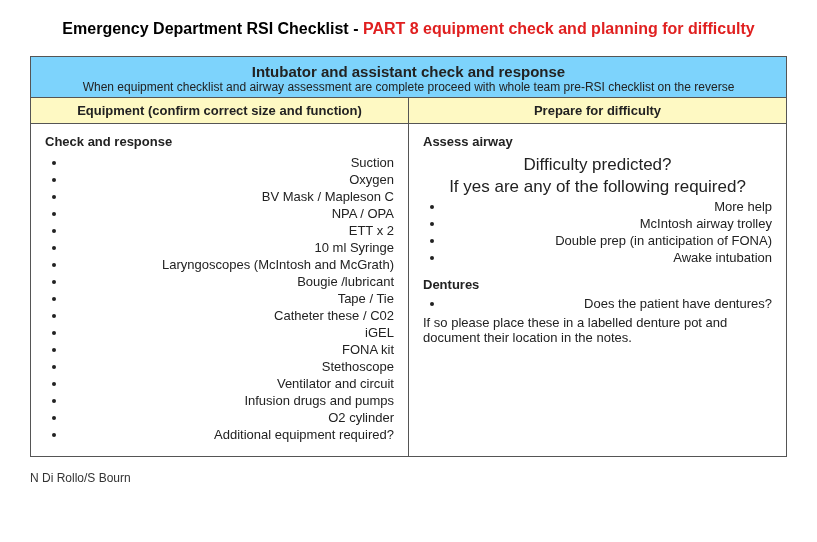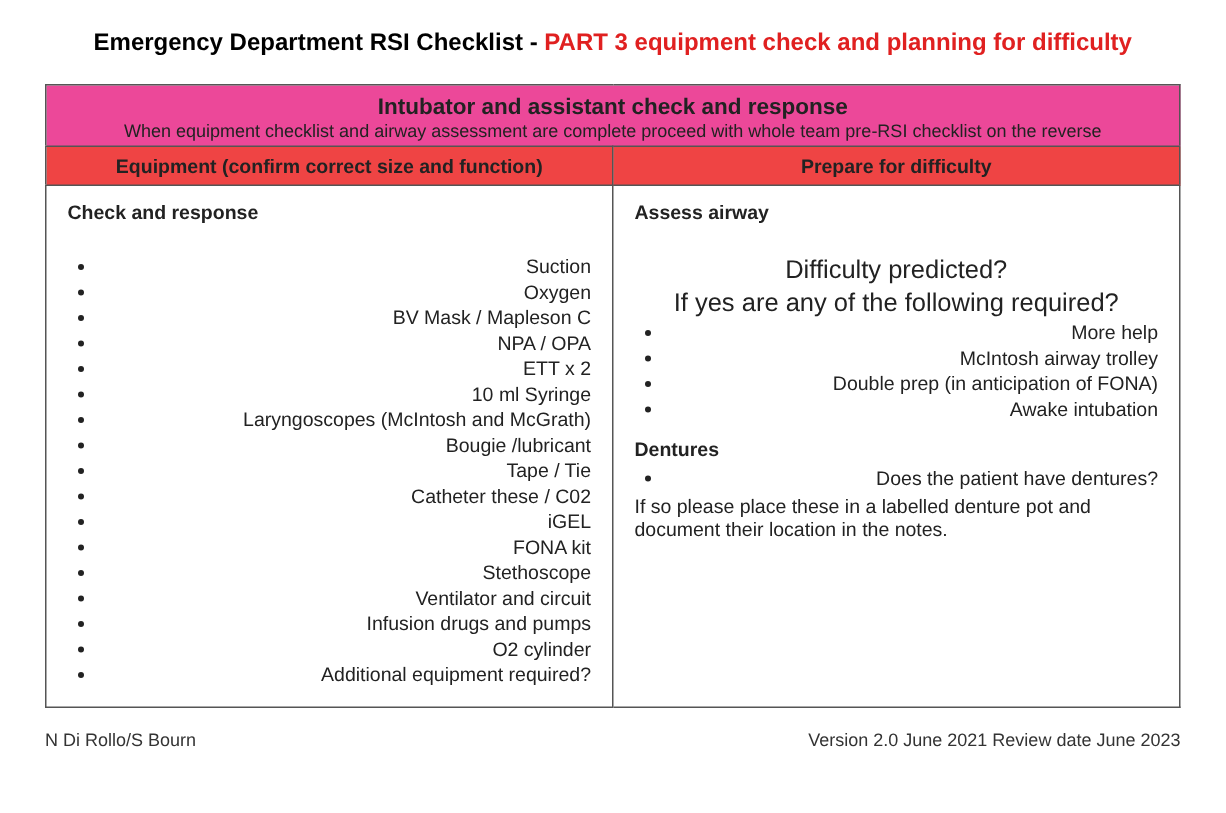--- a/index.html
+++ b/index.html
@@ -25,41 +25,41 @@
       color: #e02020;
     }
 
     .main-table {
       border: 1.5px solid #555;
       width: 100%;
       border-collapse: collapse;
     }
 
     .table-header-row {
-      background: #ec4899;
+      background: #7dd3fc;
       text-align: center;
       border-bottom: 1.5px solid #555;
     }
 
     .table-header-row td {
       padding: 6px 10px 3px 10px;
     }
 
     .header-title {
       font-size: 15px;
       font-weight: bold;
     }
 
     .header-subtitle {
       font-size: 12px;
       font-weight: normal;
     }
 
     .col-headers-row td {
-      background: #ef4444;
+      background: #fef9c3;
       font-weight: bold;
       font-size: 13px;
       text-align: center;
       padding: 5px 10px;
       border-bottom: 1.5px solid #555;
       border-top: 1px solid #555;
     }
 
     .col-headers-row td:first-child {
       border-right: 1.5px solid #555;
@@ -71,21 +71,21 @@
       padding: 10px 14px;
     }
 
     .content-row td:first-child {
       border-right: 1.5px solid #555;
       width: 50%;
     }
 
     .section-title {
       font-weight: bold;
-      margin-bottom: 21px;
+      margin-bottom: 6px;
       font-size: 13px;
     }
 
     ul {
       list-style-type: disc;
       padding-left: 22px;
       margin: 2px 0 4px 0;
     }
 
     ul li {
@@ -120,21 +120,21 @@
       justify-content: space-between;
       margin-top: 14px;
       font-size: 12px;
       color: #333;
     }
   </style>
 </head>
 <body>
 
 <div class="page-title">
-  <span>Emergency Department RSI Checklist - </span><span class="highlight">PART 3 equipment check and planning for difficulty</span>
+  <span>Emergency Department RSI Checklist - </span><span class="highlight">PART 8 equipment check and planning for difficulty</span>
 </div>
 
 <table class="main-table">
   <tbody>
       <tr class="table-header-row">
     <td colspan="2">
       <div class="header-title">Intubator and assistant check and response</div>
       <div class="header-subtitle">When equipment checklist and airway assessment are complete proceed with whole team pre-RSI checklist on the reverse</div>
     </td>
   </tr>
@@ -187,14 +187,13 @@
             </ul>
         <p>If so please place these in a labelled denture pot and document their location in the notes.</p>
       </div>
     </td>
   </tr>
 </tbody>
   </table>
 
 <div class="footer">
   <span>N Di Rollo/S Bourn</span>
-  <span>Version 2.0 June 2021  Review date June 2023</span>
 </div>
 
 </body></html>

